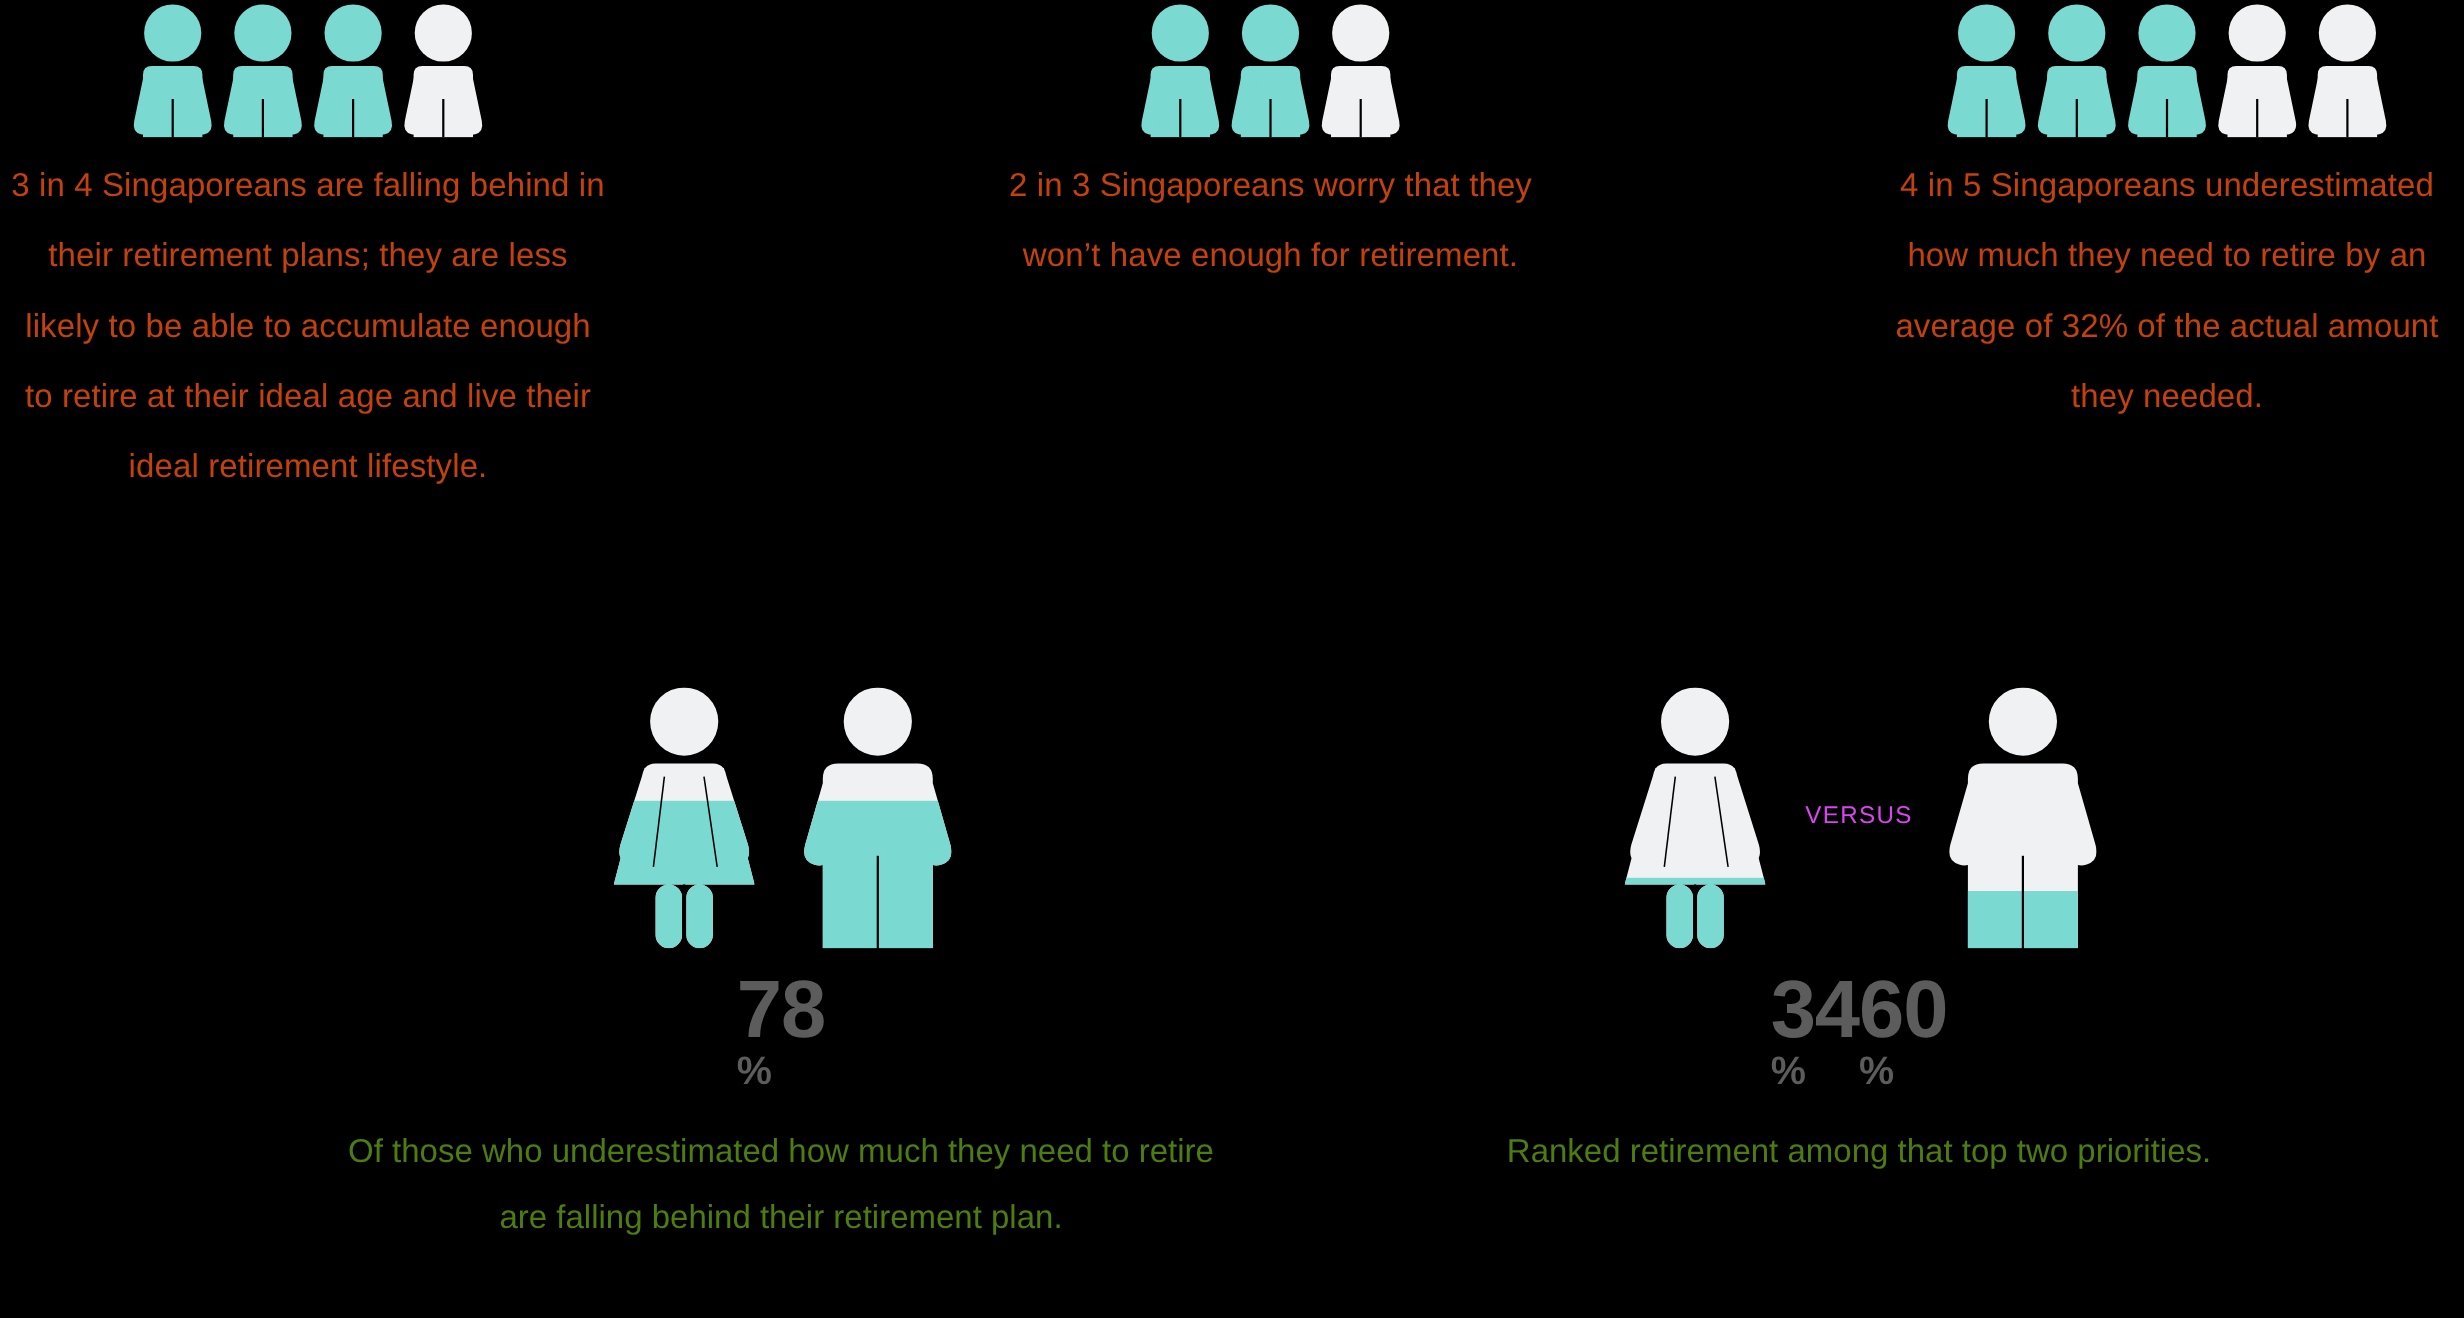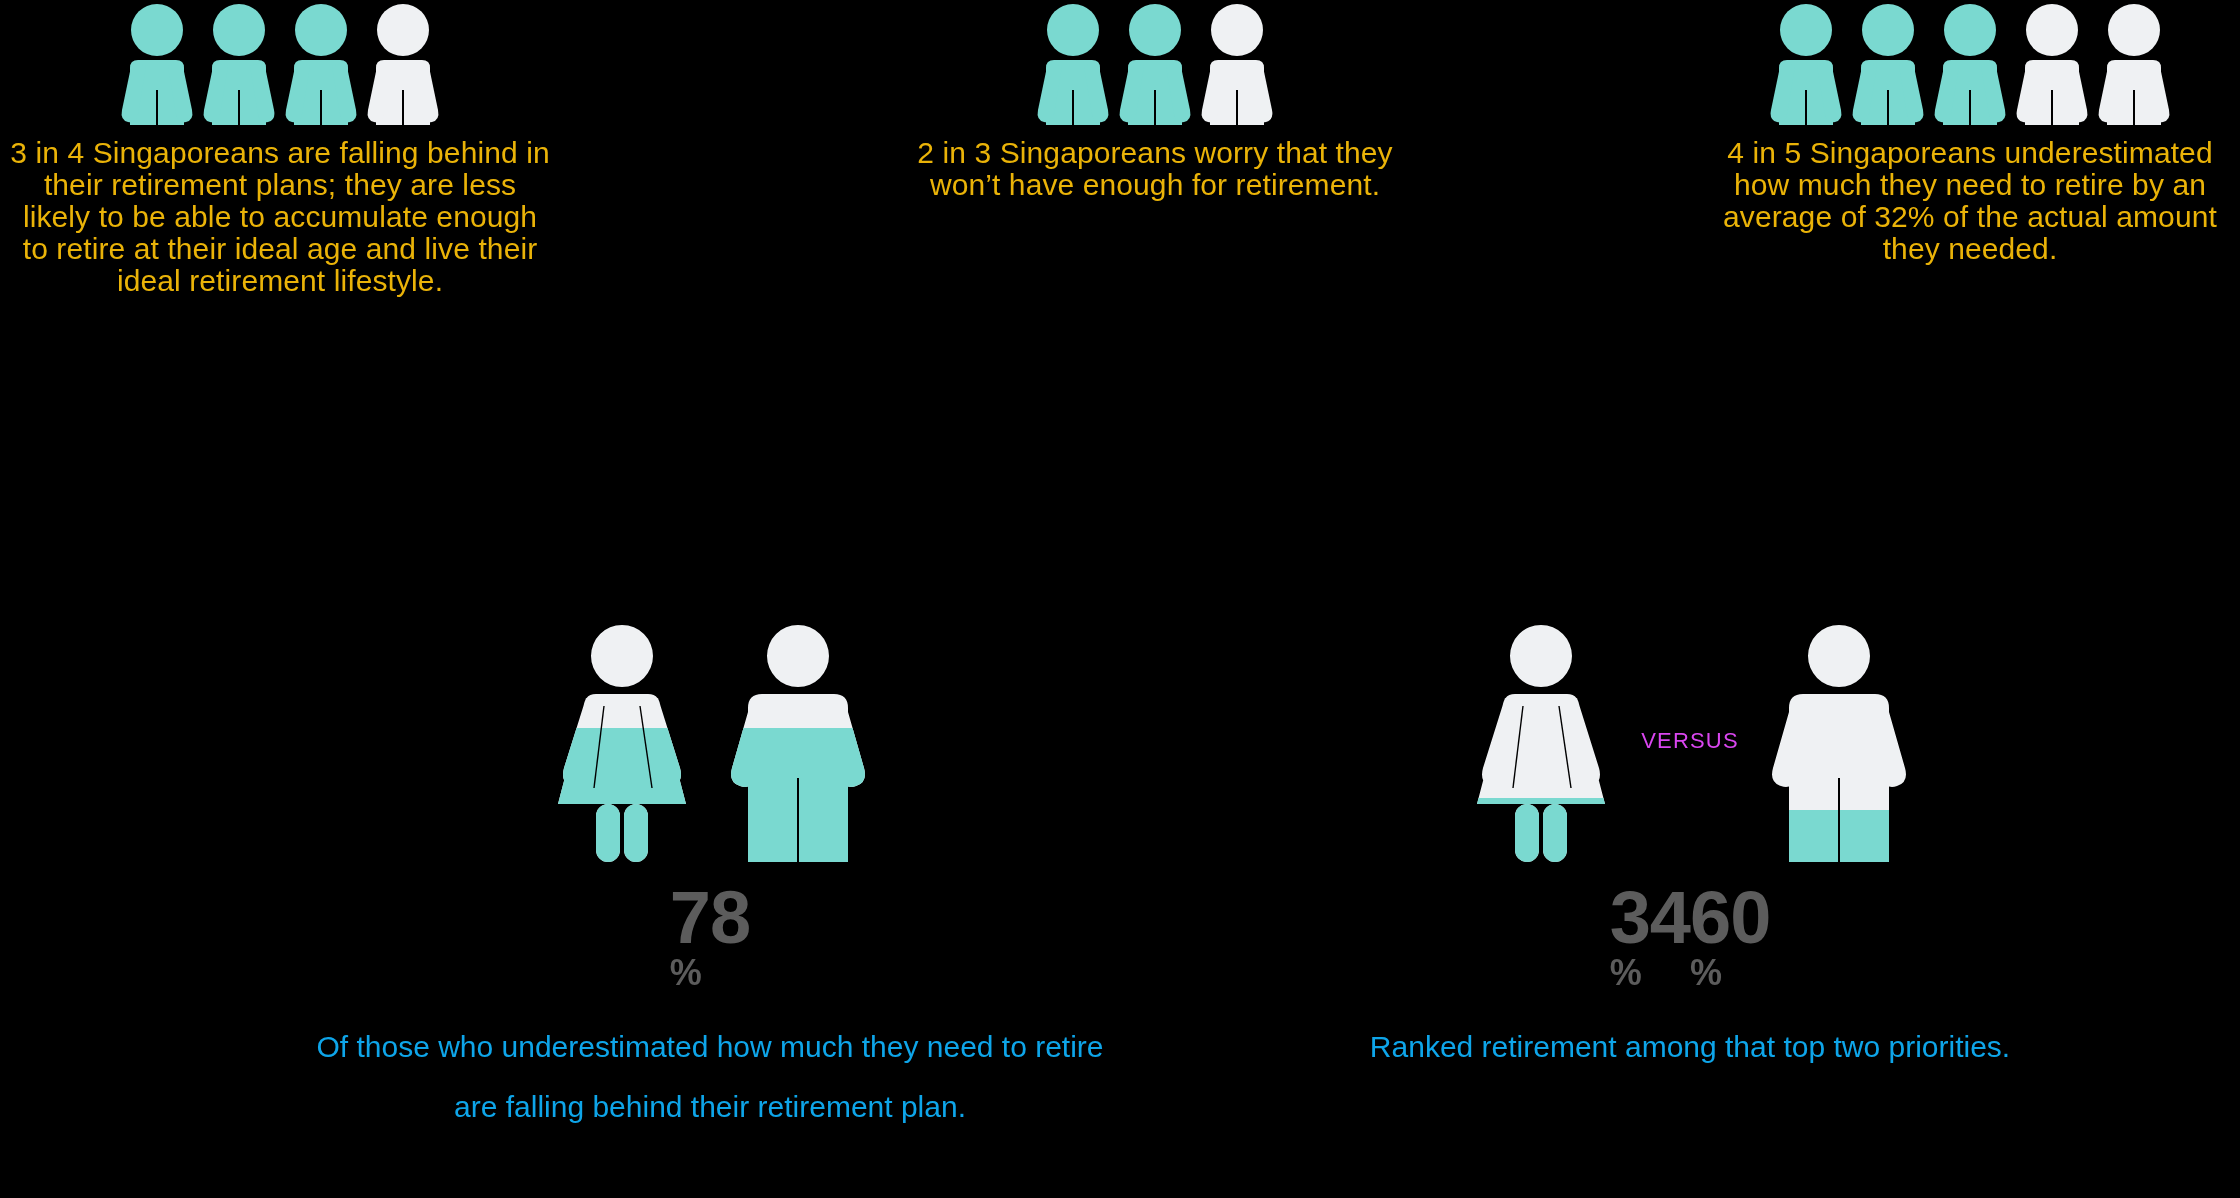--- a/index.html
+++ b/index.html
@@ -30,23 +30,23 @@
     display: flex;
     flex-direction: row;
     align-items: flex-end;
     justify-content: center;
     height: 125px;
     overflow: hidden;
   }
   .people-row svg { display: block; }
 
   .panel-caption {
-    color: #eab308;
+    color: #c2410c;
     font-size: 30px;
-    line-height: 32px;
+    line-height: 64px;
     text-align: center;
     font-weight: 400;
     letter-spacing: 0.1px;
     white-space: pre-line;
   }
 
   
   .stat-block {
     position: absolute;
     display: flex;
@@ -87,21 +87,21 @@
     flex-direction: column;
   }
   .pct .sym {
     font-size: 36px;
     line-height: 36px;
     font-weight: bold;
     letter-spacing: -0.5px;
   }
 
   .stat-caption {
-    color: #0ea5e9;
+    color: #4d7c0f;
     font-size: 30px;
     line-height: 60px;
     text-align: center;
     font-weight: 400;
     white-space: pre-line;
   }
 
   
   #panel-left    { left: 0px;    width: 560px; }
   #panel-middle  { left: 875px;  width: 560px; text-decoration: underline; }

